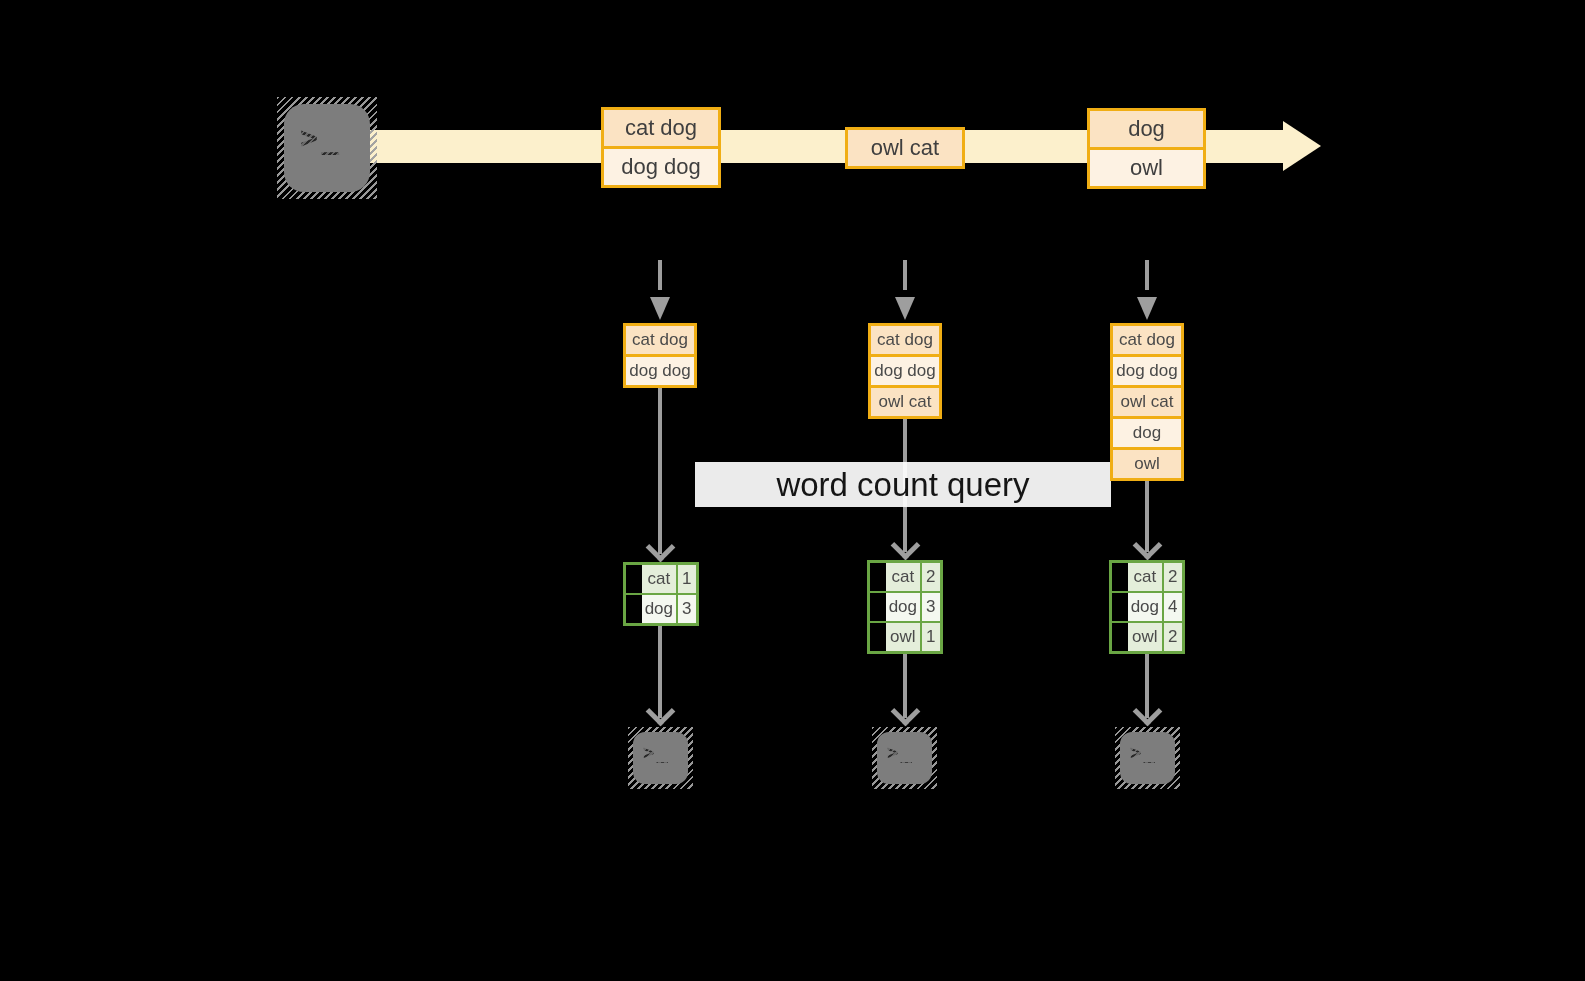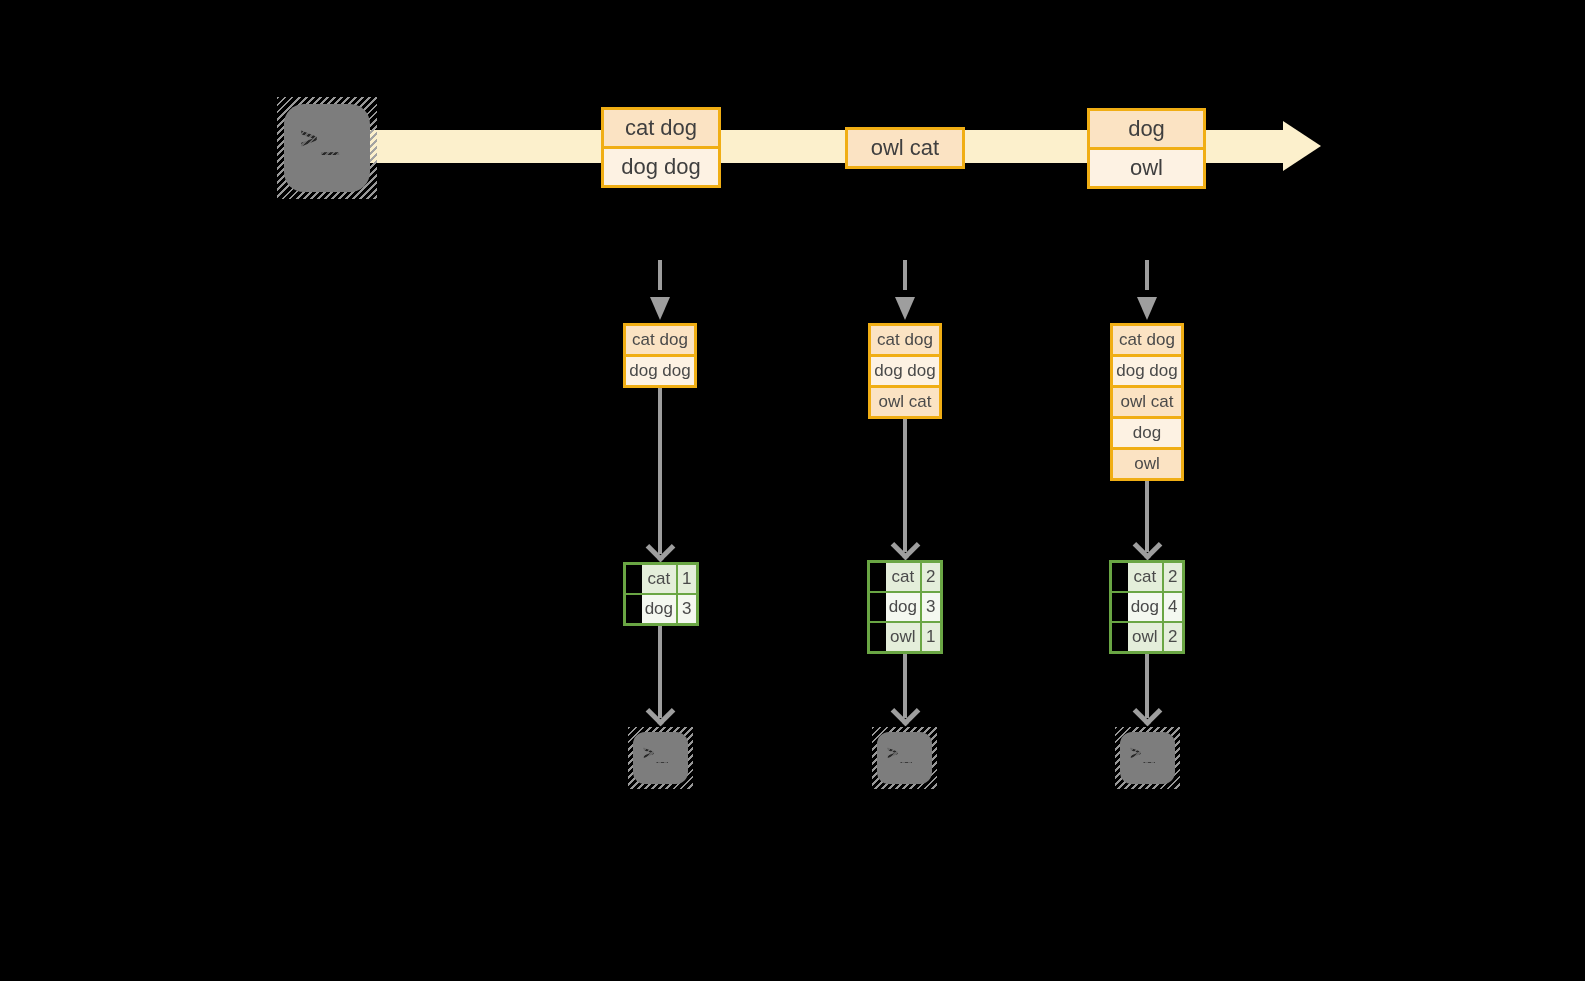--- a/index.html
+++ b/index.html
@@ -110,20 +110,23 @@
     <div class="cell">owl</div>
   </div>
 
   <div class="shaft" style="left:658px;top:388px;height:166px;"></div>
   <div class="chev" style="left:647px;top:535px;"></div>
   <div class="shaft" style="left:903px;top:419px;height:133px;"></div>
   <div class="chev" style="left:892px;top:533px;"></div>
   <div class="shaft" style="left:1145px;top:481px;height:71px;"></div>
   <div class="chev" style="left:1134px;top:533px;"></div>
 
+  <div class="query-band">
+    <span>word count query</span>
+  </div>
 
   <div class="wtable" style="left:623px;top:562px;">
     <div class="row">
       <div class="tcell word">cat</div>
       <div class="tcell val">1</div>
     </div>
     <div class="row">
       <div class="tcell word">dog</div>
       <div class="tcell val">3</div>
     </div>

